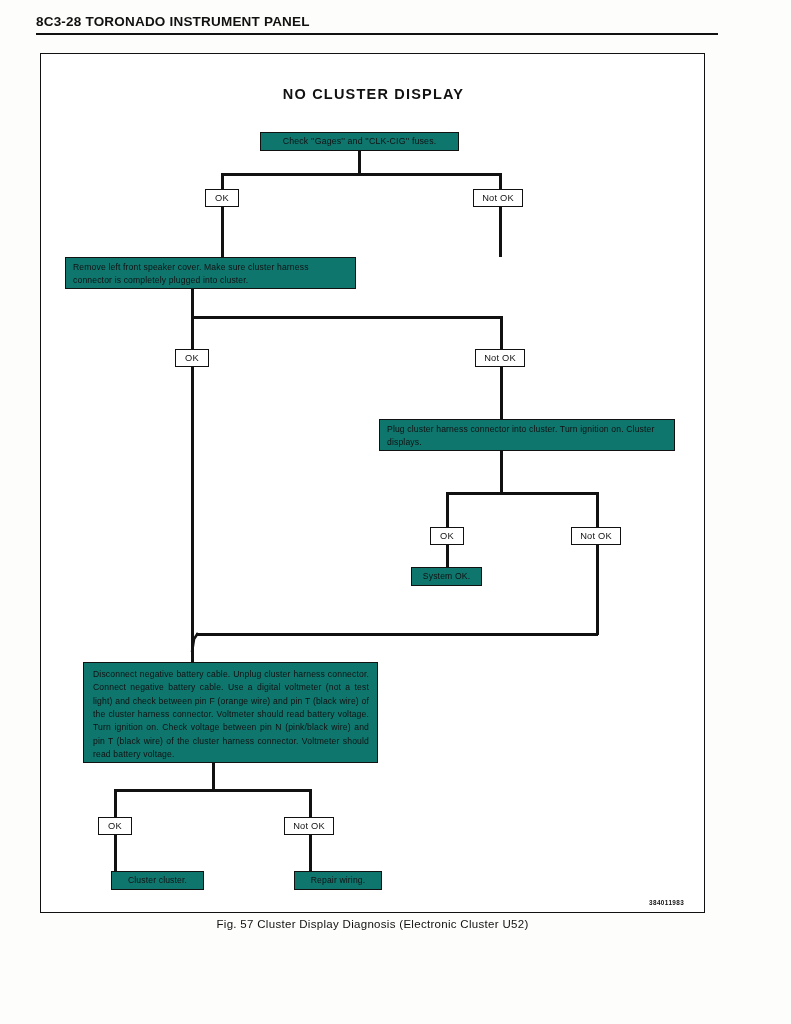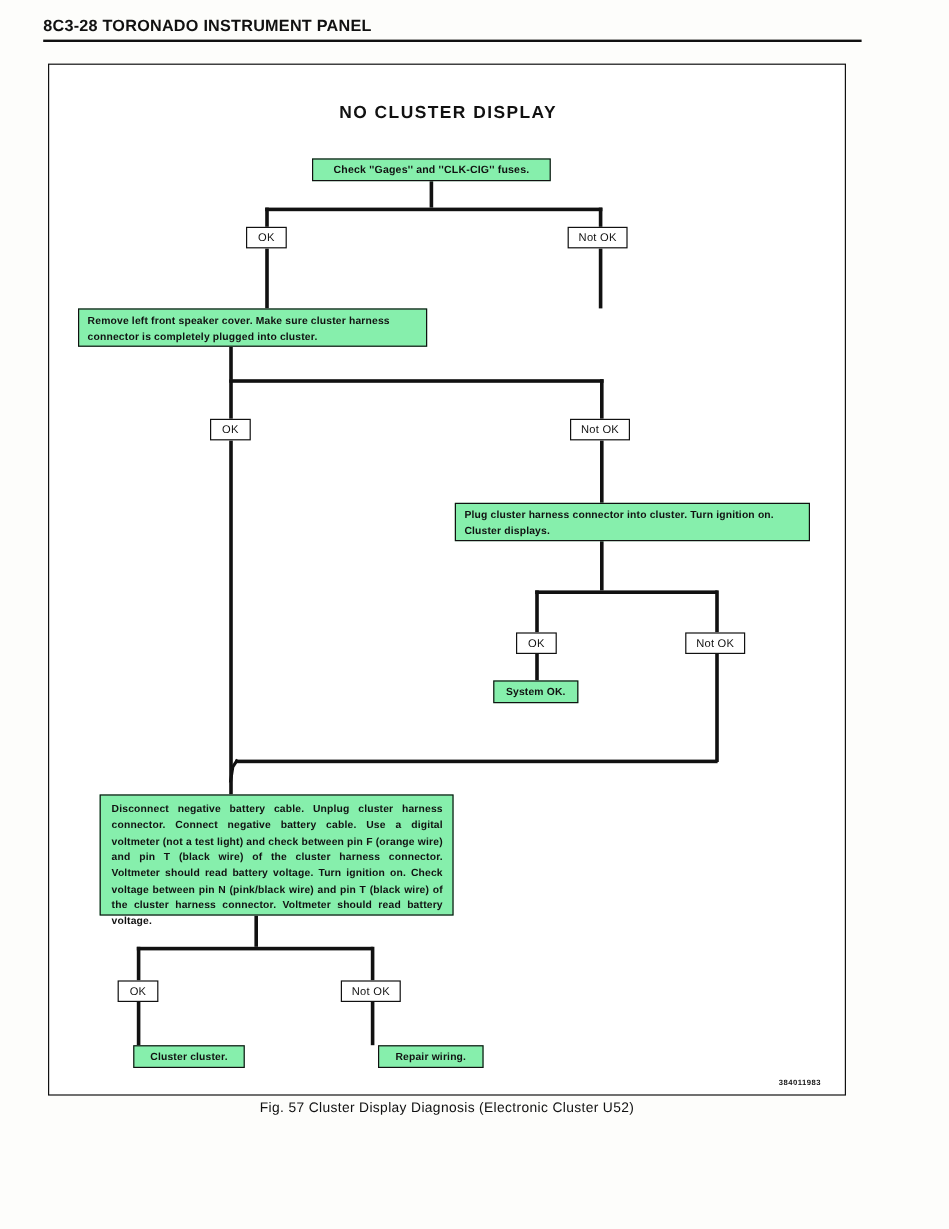--- a/index.html
+++ b/index.html
@@ -62,28 +62,27 @@
     text-align: center;
     font-size: 14.5px;
     font-weight: bold;
     letter-spacing: 1.2px;
   }
 
   
   .box {
     position: absolute;
     border: 1.4px solid #111111;
-    background: #86efac;
+    background: #0f766e;
     box-sizing: border-box;
     font-size: 8.6px;
     line-height: 1.55;
     letter-spacing: 0.15px;
     padding: 3px 6px 3px 7px;
     z-index: 5;
-    font-weight: bold;
   }
   .box.justify { text-align: justify; margin-left: 18px; }
   .label-box {
     position: absolute;
     border: 1.4px solid #111111;
     background: #ffffff;
     box-sizing: border-box;
     font-size: 9.3px;
     text-align: center;
     letter-spacing: 0.2px;
@@ -204,21 +203,21 @@
     <div class="vline" style="left:73px; top:735px; height:28px;"></div>
     <div class="vline" style="left:268px; top:735px; height:28px;"></div>
 
     <div class="label-box" style="left:57px; top:763px; width:34px; height:18px;">OK</div>
     <div class="label-box" style="left:243px; top:763px; width:50px; height:18px;">Not OK</div>
 
     <div class="vline" style="left:73px; top:781px; height:36px;"></div>
     <div class="vline" style="left:268px; top:781px; height:36px;"></div>
 
     <div class="box" style="left:70px; top:817px; width:93px; height:19px; display:flex; align-items:center; justify-content:center; padding:0;">Cluster cluster.</div>
-    <div class="box" style="left:253px; top:817px; width:88px; height:19px; display:flex; align-items:center; justify-content:center; padding:0;margin-left:21px;">Repair wiring.</div>
+    <div class="box" style="left:253px; top:817px; width:88px; height:19px; display:flex; align-items:center; justify-content:center; padding:0;">Repair wiring.</div>
 
     <div class="part-no" style="left:608px; top:845px;">384011983</div>
 
   </div>
 
   <div class="caption">Fig. 57 Cluster Display Diagnosis (Electronic Cluster U52)</div>
 
 </div>
 
 </body></html>

